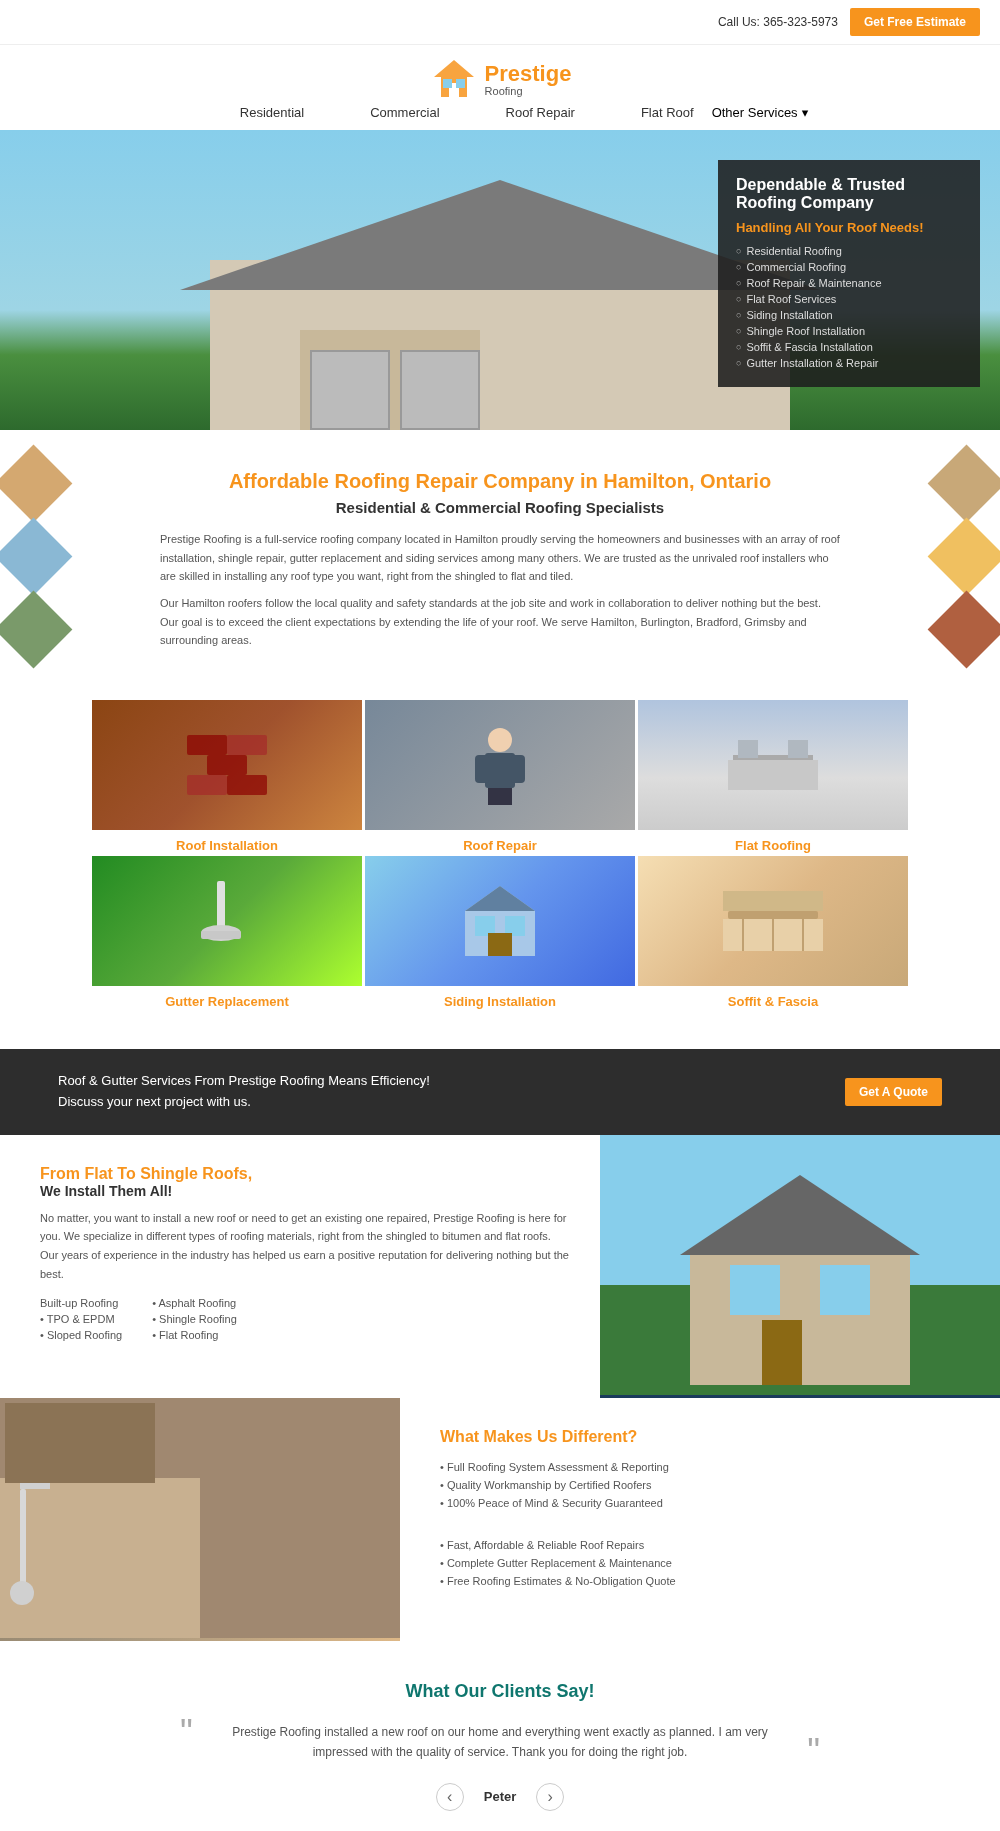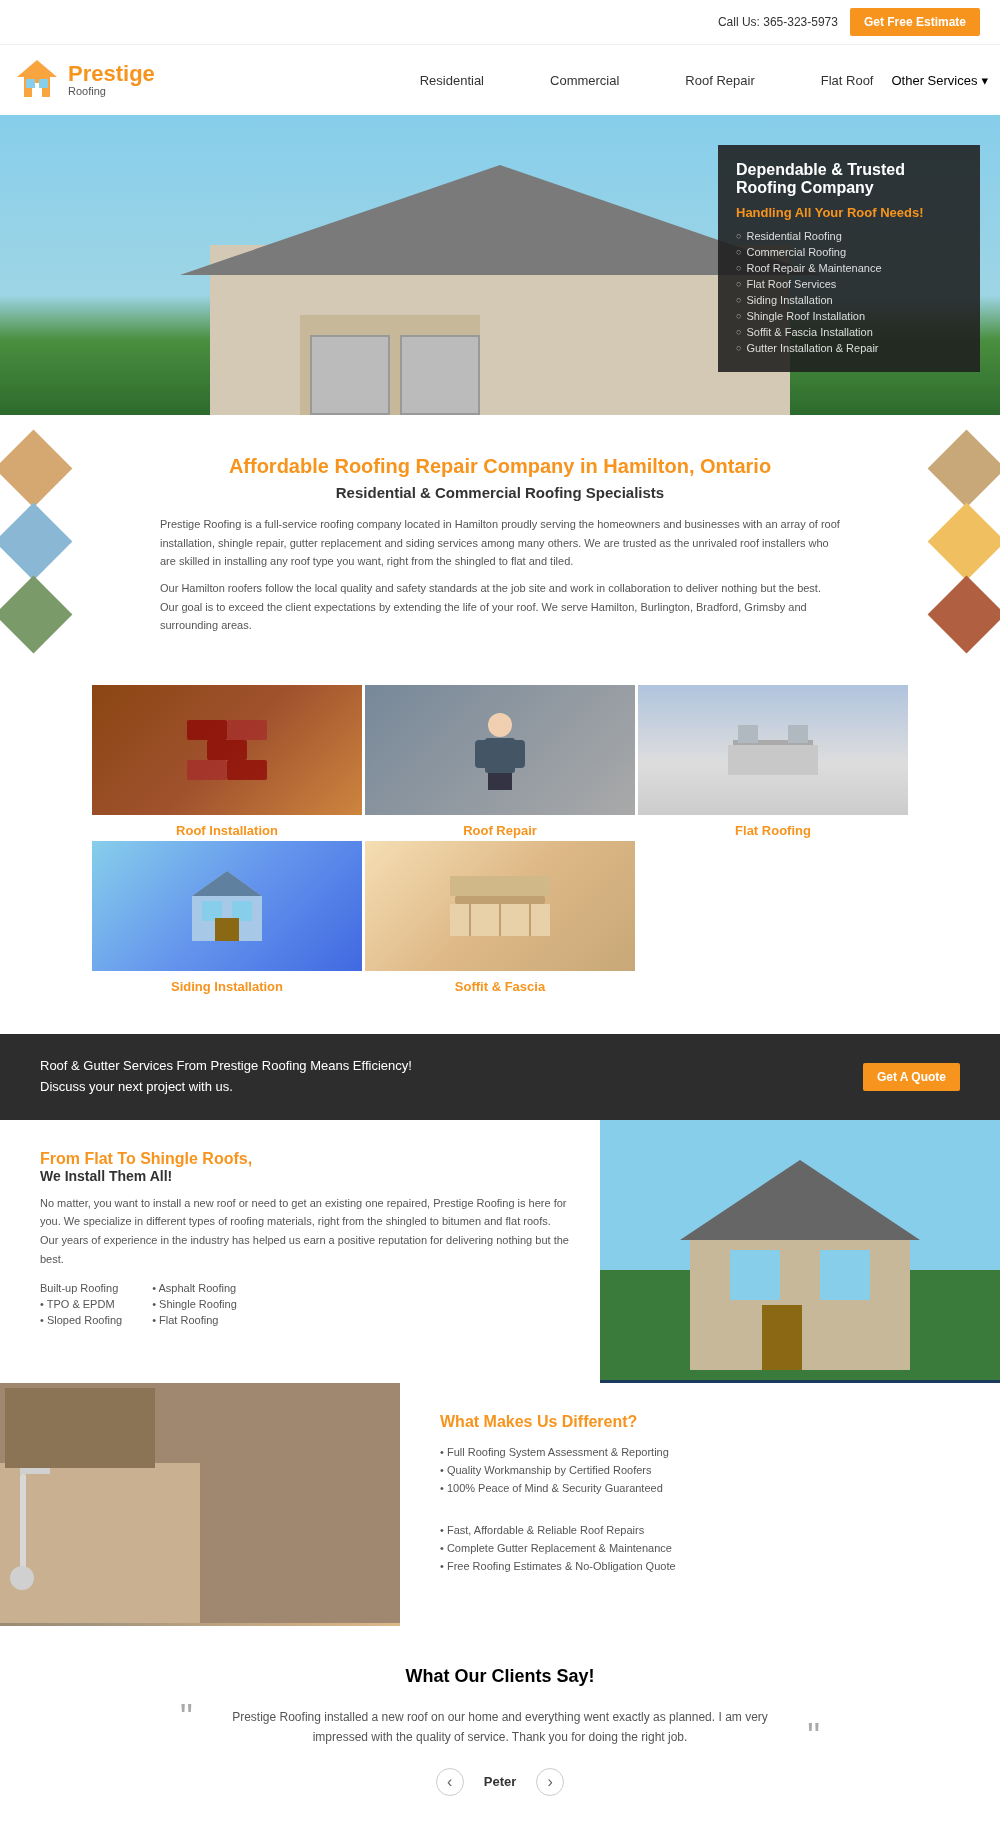--- a/index.html
+++ b/index.html
@@ -2,37 +2,37 @@
 <html><head>
   <meta charset="utf-8">
   <style>
     * { margin: 0; padding: 0; box-sizing: border-box; }
     body { font-family: Arial, sans-serif; width: 1000px; background: #fff; font-size: 13px; }
 
     
     .top-bar { display: flex; align-items: center; justify-content: flex-end; padding: 8px 20px; gap: 12px; background: #fff; border-bottom: 1px solid #eee; }
     .top-bar span { font-size: 12px; color: #333; }
     .btn-orange { background: #f7941d; color: #fff; border: none; padding: 7px 14px; font-size: 12px; font-weight: bold; cursor: pointer; border-radius: 2px; }
-    .header-main { display: flex; align-items: center; justify-content: space-between; padding: 10px 12px; background: #fff; }
+    .header-main { display: flex; align-items: center; justify-content: space-between; padding: 10px 12px; background: #fff; flex-direction: column; }
     .logo-area { display: flex; align-items: center; gap: 6px; }
     .logo-icon { width: 50px; height: 50px; }
     .logo-text { color: #f7941d; font-size: 22px; font-weight: bold; line-height: 1; }
     .logo-sub { color: #555; font-size: 11px; }
     nav { display: flex; gap: 18px; align-items: center; }
     nav a { text-decoration: none; color: #333; font-size: 13px; font-weight: 500; margin-left: 48px; }
     .nav-dropdown { display: flex; align-items: center; gap: 4px; cursor: pointer; }
     .hero-overlay { position: absolute; top: 30px; right: 20px; background: rgba(30,30,30,0.88); color: #fff; padding: 16px 18px; width: 262px; margin-left: 45px; }
     .hero-overlay h2 { font-size: 16px; font-weight: bold; margin-bottom: 8px; color: #fff; }
     .hero-overlay h3 { font-size: 13px; color: #f7941d; margin-bottom: 8px; }
     .hero-overlay ul { list-style: none; padding: 0; }
     .hero-overlay ul li { font-size: 11px; color: #ddd; padding: 2px 0; display: flex; align-items: center; gap: 5px; }
     .hero-overlay ul li::before { content: '○'; font-size: 9px; color: #aaa; }
 
     
-    .cta-banner { background: #2d2d2d; color: #fff; display: flex; align-items: center; justify-content: space-between; padding: 22px 40px; }
+    .cta-banner { background: #2d2d2d; color: #fff; display: flex; align-items: center; justify-content: space-between; padding: 22px 58px; }
     .cta-banner p { font-size: 13px; line-height: 1.6; }
 
     
     .hero-scene { width: 100%; height: 300px; position: relative; background: linear-gradient(180deg, #87CEEB 0%, #9ED5E5 60%, #4a8f3f 75%, #2d6a2d 100%); overflow: hidden; }
     .hero-house-body { position: absolute; bottom: 0; left: 50%; transform: translateX(-50%); width: 580px; height: 170px; background: #d4c9b5; }
     .hero-roof-main { position: absolute; bottom: 140px; left: 50%; transform: translateX(-50%); width: 0; height: 0; border-left: 320px solid transparent; border-right: 320px solid transparent; border-bottom: 110px solid #7a7a7a; }
     .hero-garage { position: absolute; bottom: 0; left: 50%; transform: translateX(-200px); width: 180px; height: 100px; background: #c8b89a; }
     .hero-door1 { position: absolute; bottom: 0; left: 50%; transform: translateX(-190px); width: 80px; height: 80px; background: #bbb; border: 2px solid #999; }
     .hero-door2 { position: absolute; bottom: 0; left: 50%; transform: translateX(-100px); width: 80px; height: 80px; background: #bbb; border: 2px solid #999; }
   </style>
@@ -140,20 +140,30 @@
   <div style="text-align:center;cursor:pointer;">
     <div style="width:100%;height:130px;background:linear-gradient(180deg,#B0C4DE 0%,#ddd 60%,#ccc 100%);display:flex;align-items:center;justify-content:center;">
       <svg width="100" height="60" viewBox="0 0 100 60">
           <rect x="10" y="20" width="80" height="5" fill="#aaa"></rect>
           <rect x="5" y="25" width="90" height="30" fill="#c8c8c8"></rect>
           <rect x="15" y="5" width="20" height="18" fill="#b0b8c0"></rect>
           <rect x="65" y="5" width="20" height="18" fill="#b0b8c0"></rect>
         </svg>
     </div>
     <span style="color:#f7941d;font-size:13px;font-weight:bold;margin-top:8px;display:block;">Flat Roofing</span>
+  </div>
+  <div style="text-align:center;cursor:pointer;">
+    <div style="width:100%;height:130px;background:linear-gradient(135deg,#228B22 0%,#5aaa3a 50%,#ADFF2F 100%);display:flex;align-items:center;justify-content:center;">
+      <svg width="80" height="80" viewBox="0 0 80 80">
+          <rect x="30" y="0" width="8" height="50" fill="#e0e0e0" rx="2"></rect>
+          <ellipse cx="34" cy="52" rx="20" ry="8" fill="#d0d0d0"></ellipse>
+          <rect x="14" y="50" width="40" height="8" fill="#c8c8c8" rx="2"></rect>
+        </svg>
+    </div>
+    <span style="color:#f7941d;font-size:13px;font-weight:bold;margin-top:8px;display:block;">Gutter Replacement</span>
   </div>
   <div style="text-align:center;cursor:pointer;">
     <div style="width:100%;height:130px;background:linear-gradient(135deg,#87CEEB 0%,#6495ED 50%,#4169E1 100%);display:flex;align-items:center;justify-content:center;">
       <svg width="80" height="80" viewBox="0 0 80 80">
           <polygon points="40,5 75,30 75,75 5,75 5,30" fill="#a8c8e8"></polygon>
           <polygon points="40,5 75,30 5,30" fill="#6080a0"></polygon>
           <rect x="15" y="35" width="20" height="20" fill="#87CEEB"></rect>
           <rect x="45" y="35" width="20" height="20" fill="#87CEEB"></rect>
           <rect x="28" y="52" width="24" height="23" fill="#8B6914"></rect>
         </svg>
@@ -232,21 +242,21 @@
       <li style="font-size:11px;color:#555;padding:3px 0;">• <span>Quality Workmanship by Certified Roofers</span></li>
       <li style="font-size:11px;color:#555;padding:3px 0;">• <span>100% Peace of Mind &amp; Security Guaranteed</span></li>
       <li style="font-size:11px;color:#555;padding:3px 0;margin-top:24px;">• <span>Fast, Affordable &amp; Reliable Roof Repairs</span></li>
       <li style="font-size:11px;color:#555;padding:3px 0;">• <span>Complete Gutter Replacement &amp; Maintenance</span></li>
       <li style="font-size:11px;color:#555;padding:3px 0;">• <span>Free Roofing Estimates &amp; No-Obligation Quote</span></li>
     </ul>
   </div>
 </div>
 
 <div style="padding:40px 80px;text-align:center;background:#fff;">
-  <h2 style="color:#000000;font-size:18px;margin-bottom:20px;">What Our Clients Say!</h2>
+  <h2 style="color:#0f766e;font-size:18px;margin-bottom:20px;">What Our Clients Say!</h2>
   <div style="max-width:600px;margin:0 auto;position:relative;">
     <span style="font-size:36px;color:#aaa;position:absolute;left:-20px;top:-10px;">"</span>
     <p style="font-size:12px;color:#555;line-height:1.7;padding:0 20px;">Prestige Roofing installed a new roof on our home and everything went exactly as planned. I am very impressed with the quality of service. Thank you for doing the right job.</p>
     <span style="font-size:36px;color:#aaa;position:absolute;right:-20px;bottom:-10px;">"</span>
   </div>
   <div style="display:flex;align-items:center;justify-content:center;gap:20px;margin-top:20px;">
     <button style="cursor:pointer;font-size:16px;color:#666;background:none;border:1px solid #ccc;width:28px;height:28px;border-radius:50%;line-height:1;">‹</button>
     <span style="font-size:13px;font-weight:bold;color:#333;">Peter</span>
     <button style="cursor:pointer;font-size:16px;color:#666;background:none;border:1px solid #ccc;width:28px;height:28px;border-radius:50%;line-height:1;">›</button>
   </div>

